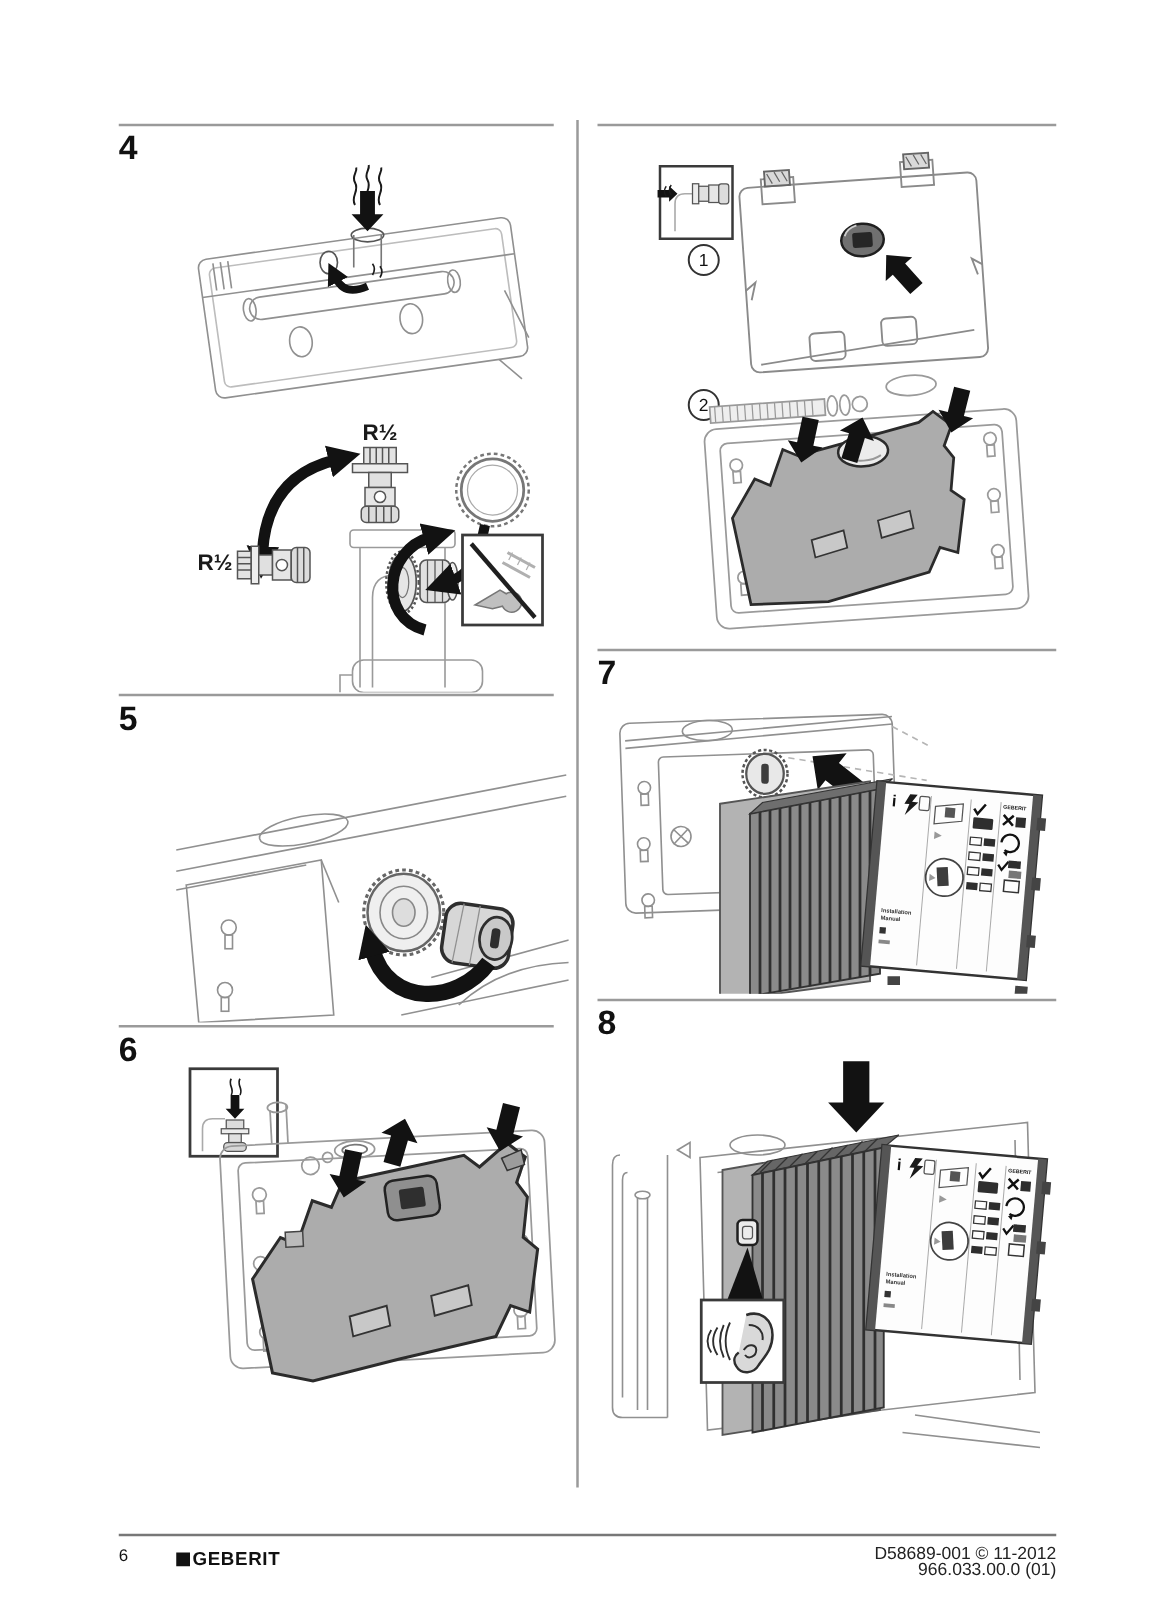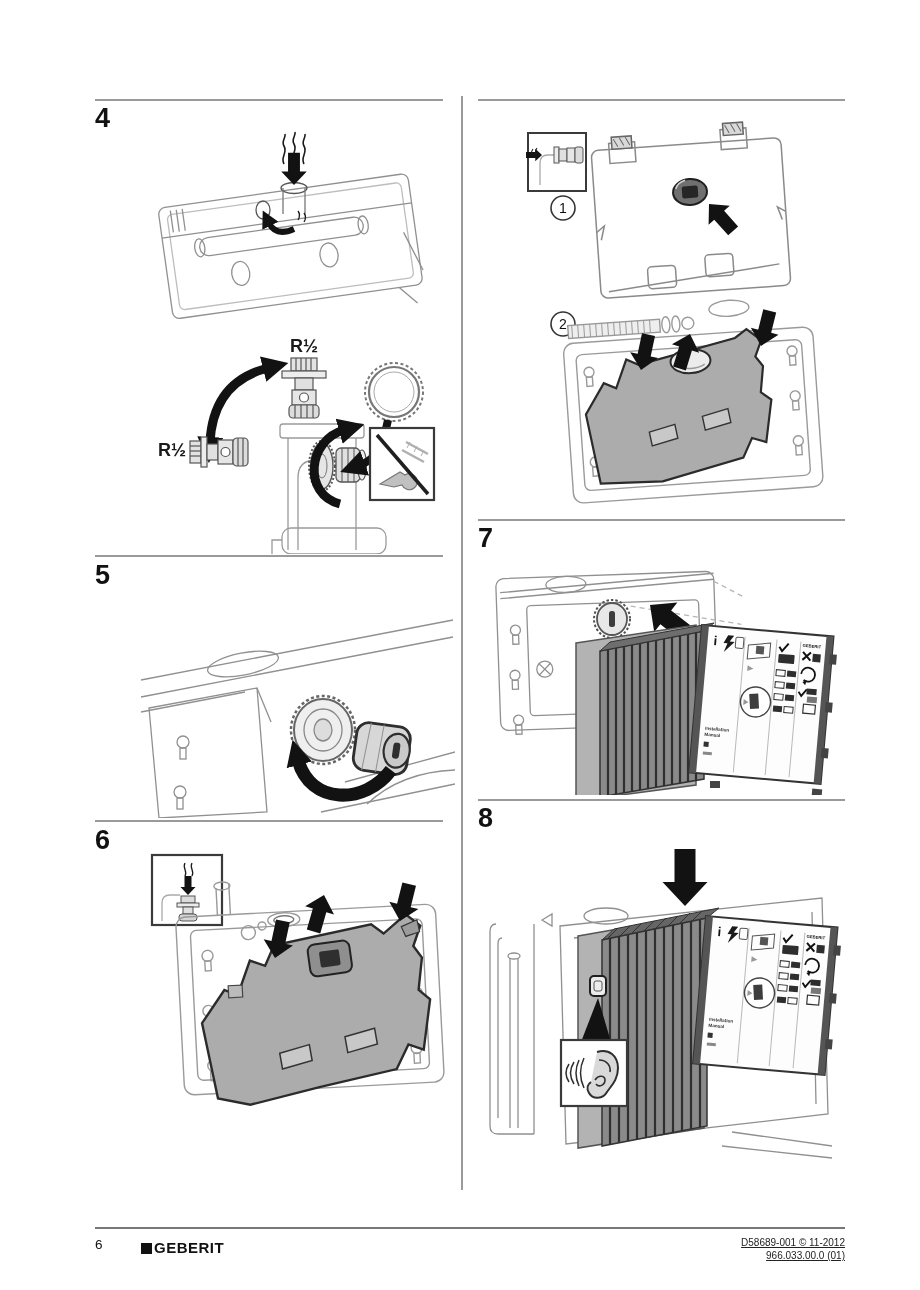--- a/index.html
+++ b/index.html
@@ -7,21 +7,21 @@
   .rule{position:absolute;background:#9a9a9a;height:2px;}
   .rule-left{left:95px;width:348px;}
   .rule-right{left:478px;width:367px;}
   .vdivider{position:absolute;left:461px;top:96px;width:2px;height:1094px;background:#9a9a9a;}
   .step-number{position:absolute;font-size:27px;font-weight:bold;color:#111;}
   .illus{position:absolute;}
   .footer-rule{position:absolute;left:95px;top:1227px;width:750px;height:1.5px;background:#777;}
   .page-num{position:absolute;left:95px;top:1237px;font-size:13.5px;color:#111;}
   .brand{position:absolute;left:141px;top:1239px;font-size:15px;font-weight:bold;letter-spacing:0.5px;color:#111;}
   .brand .sq{display:inline-block;width:11px;height:11px;background:#111;margin-right:2px;vertical-align:-1px;}
-  .refs{position:absolute;right:75px;top:1236px;text-align:right;font-size:10px;line-height:13px;color:#222;text-decoration:underline;}
+  .refs{position:absolute;right:75px;top:1236px;text-align:right;font-size:14px;line-height:13px;color:#222;}
   svg text{font-family:"Liberation Sans","DejaVu Sans",sans-serif;}
 </style>
 </head>
 <body>
 
 <svg width="0" height="0" style="position:absolute" aria-hidden="true">
   <defs>
     <marker id="ah" markerUnits="userSpaceOnUse" markerWidth="30" markerHeight="30" refX="5" refY="15" orient="auto">
       <path d="M0,2 L26,15 L0,28 z" fill="#121212"></path>
     </marker>

